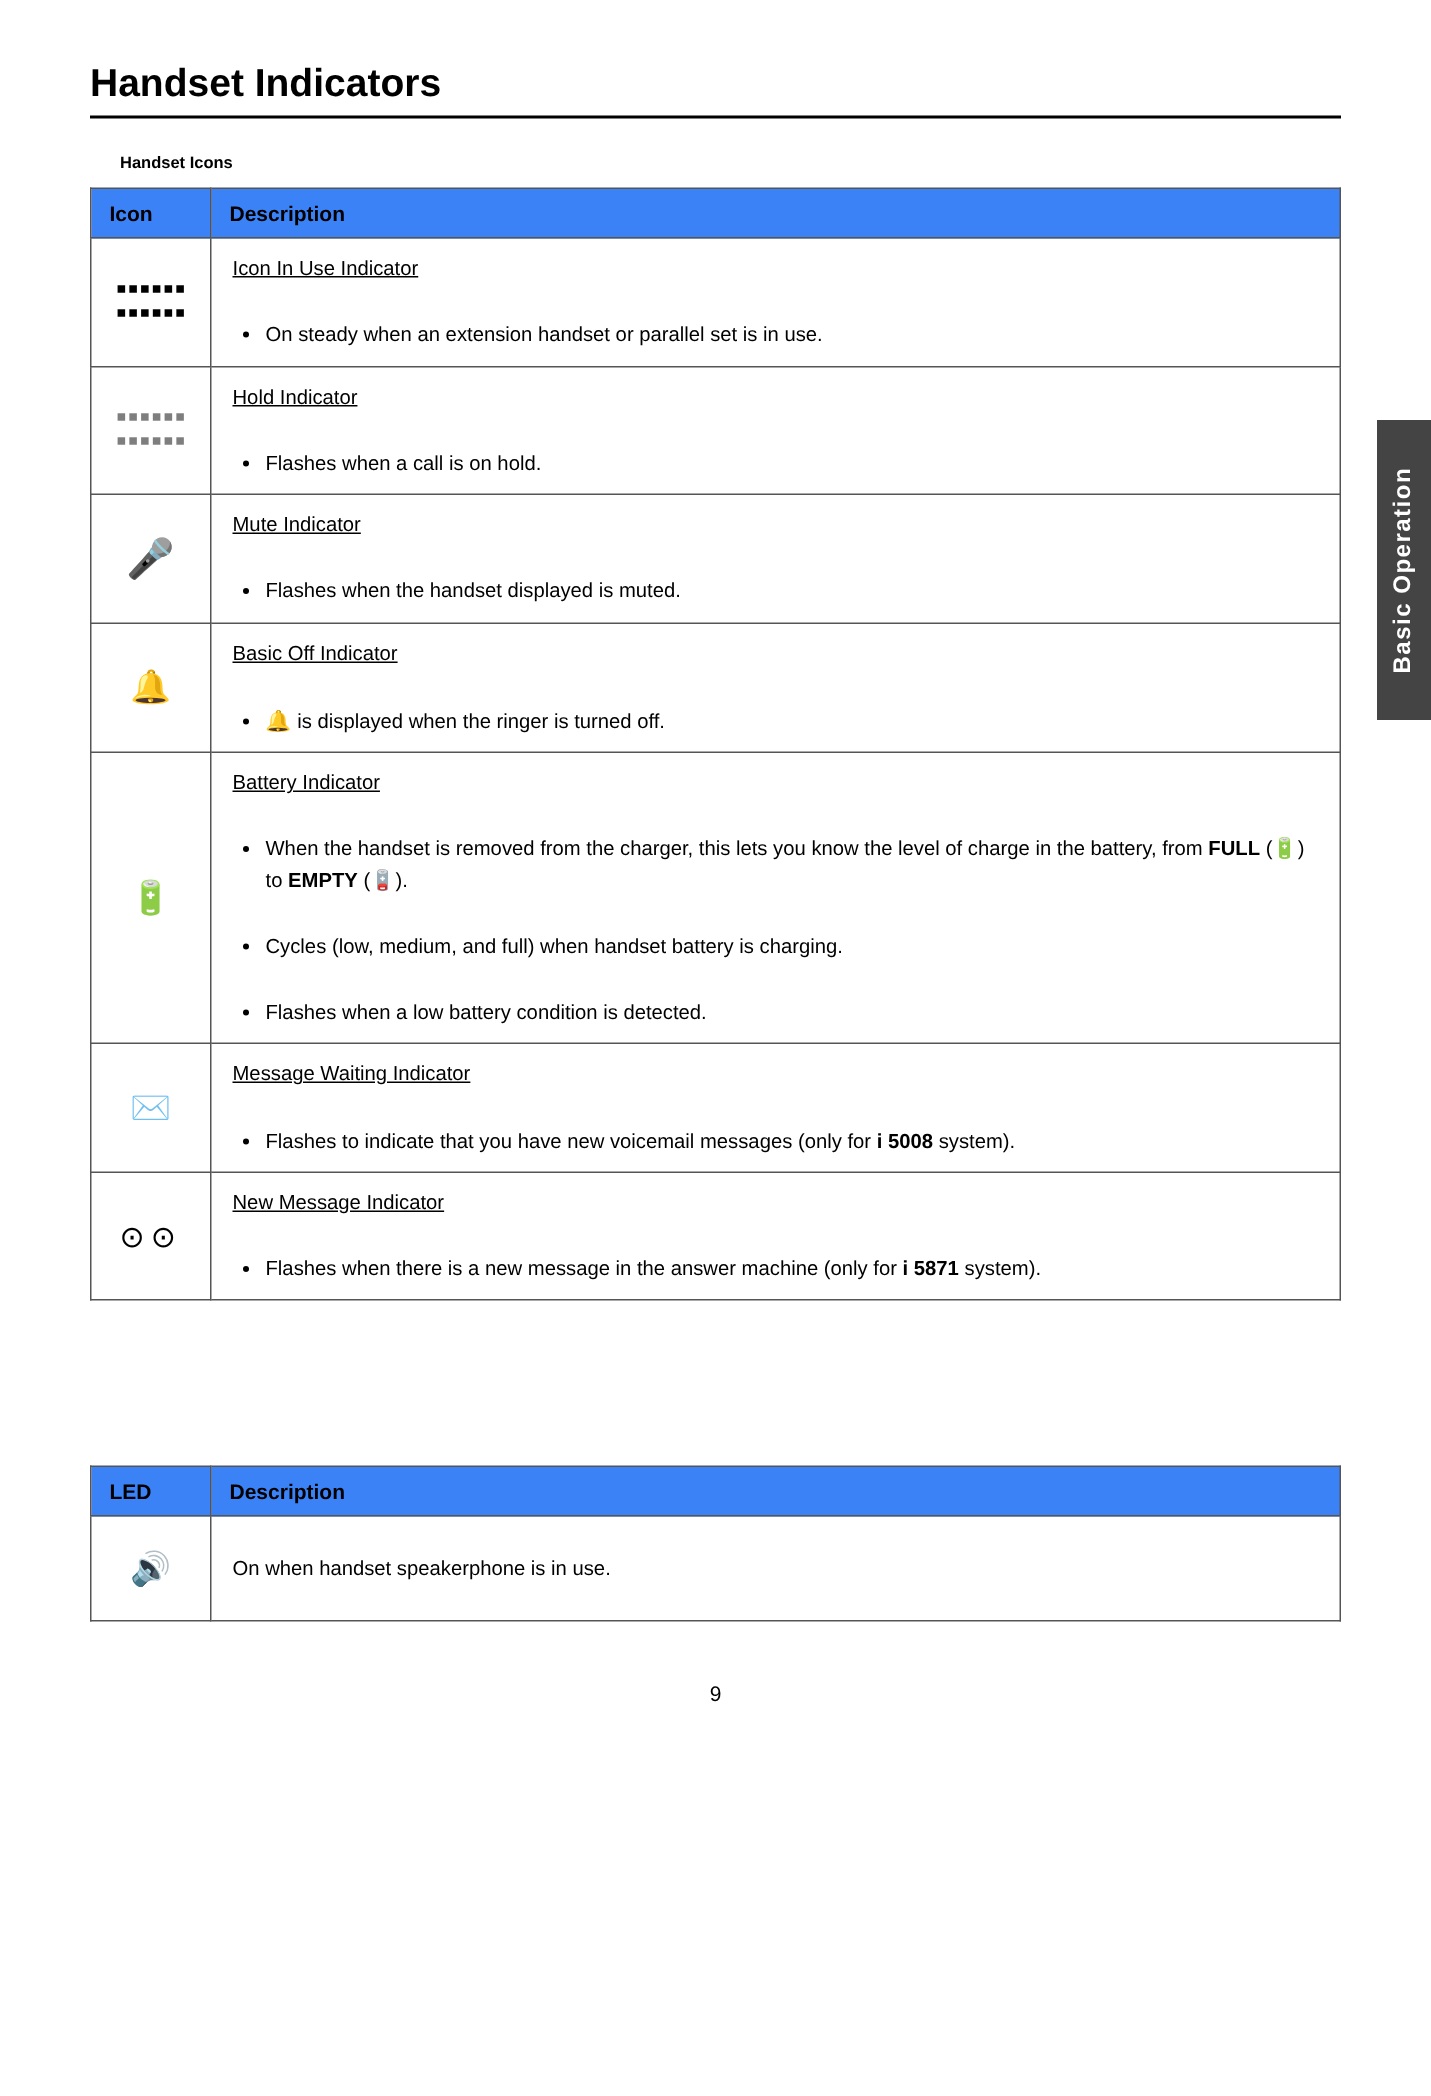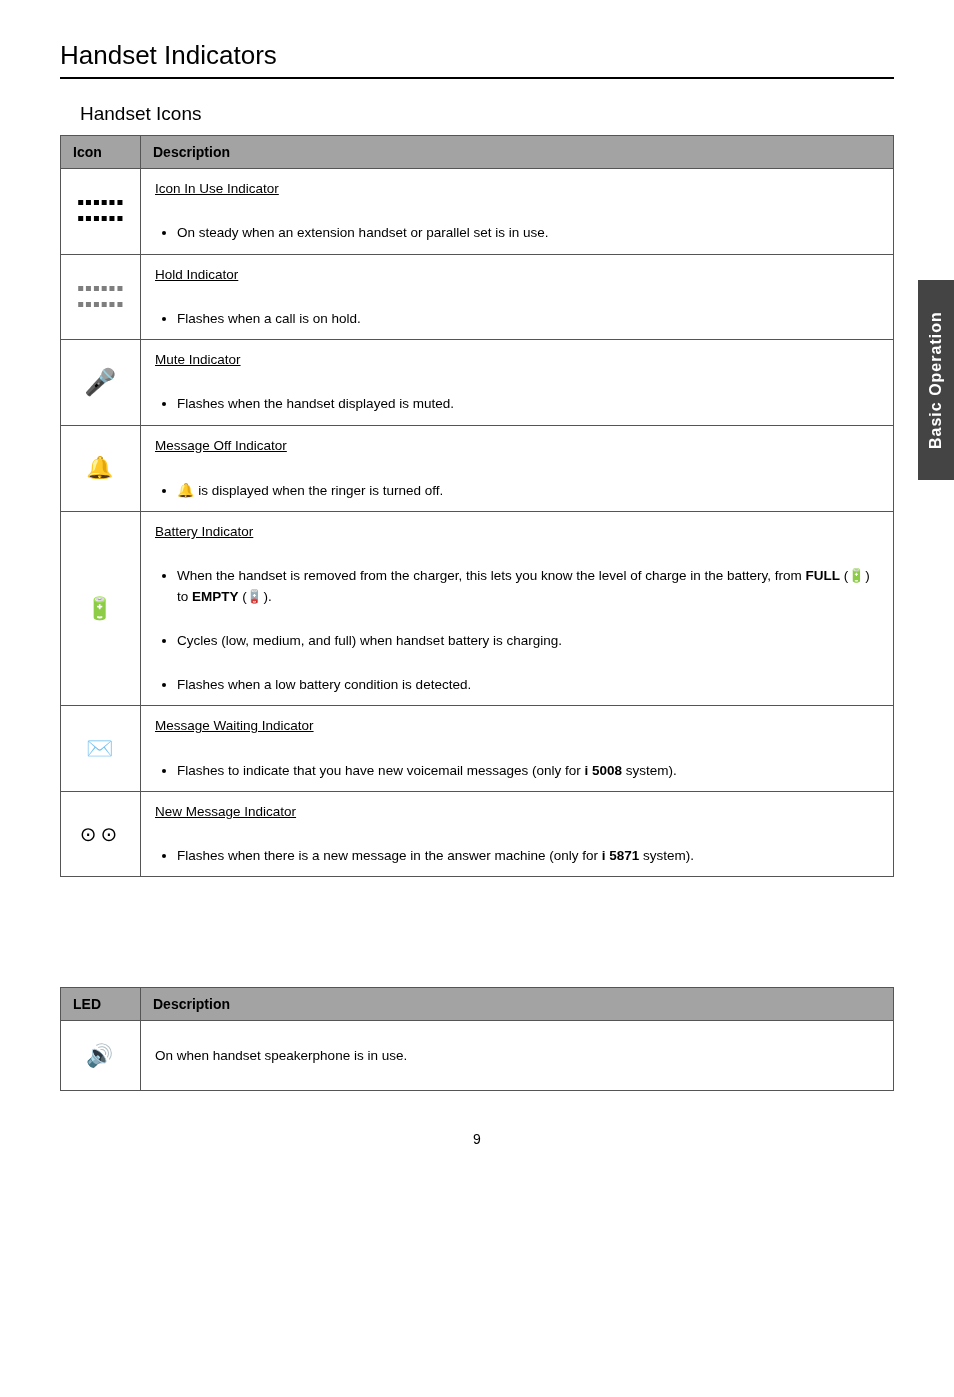--- a/index.html
+++ b/index.html
@@ -34,47 +34,47 @@
       padding: 20px 8px;
       display: flex;
       align-items: center;
       justify-content: center;
       height: 200px;
       letter-spacing: 1px;
     }
 
     h1.page-title {
       font-size: 26px;
-      font-weight: normal;
+      font-weight: bold;
       margin-bottom: 6px;
     }
 
     .title-rule {
       border: none;
       border-top: 2px solid #000;
       margin-bottom: 24px;
     }
 
     h2.section-title {
-      font-size: 19px;
-      font-weight: normal;
+      font-size: 11px;
+      font-weight: bold;
       margin-bottom: 10px;
       margin-left: 20px;
     }
 
     
     table {
       width: 100%;
       border-collapse: collapse;
       margin-bottom: 30px;
     }
 
     table th {
       border: 1px solid #555;
-      background: #a3a3a3;
+      background: #3b82f6;
       padding: 8px 12px;
       text-align: left;
       font-weight: bold;
       font-size: 14px;
     }
 
     table td {
       border: 1px solid #555;
       padding: 10px 14px;
       vertical-align: middle;
@@ -199,21 +199,21 @@
             <li>Flashes when the handset displayed is muted.</li>
           </ul>
         </td>
       </tr>
 
       <tr>
         <td class="icon-cell">
           <span class="icon-ringer" style="font-size:22px;">🔔</span>
         </td>
         <td class="desc-cell">
-          <span class="indicator-name">Message Off Indicator</span>
+          <span class="indicator-name">Basic Off Indicator</span>
           <ul class="desc-bullet">
             <li><span style="font-size:14px;">🔔</span> is displayed when the ringer is turned off.</li>
           </ul>
         </td>
       </tr>
 
       <tr>
         <td class="icon-cell">
           <span style="font-size:22px;">🔋</span>
         </td>

